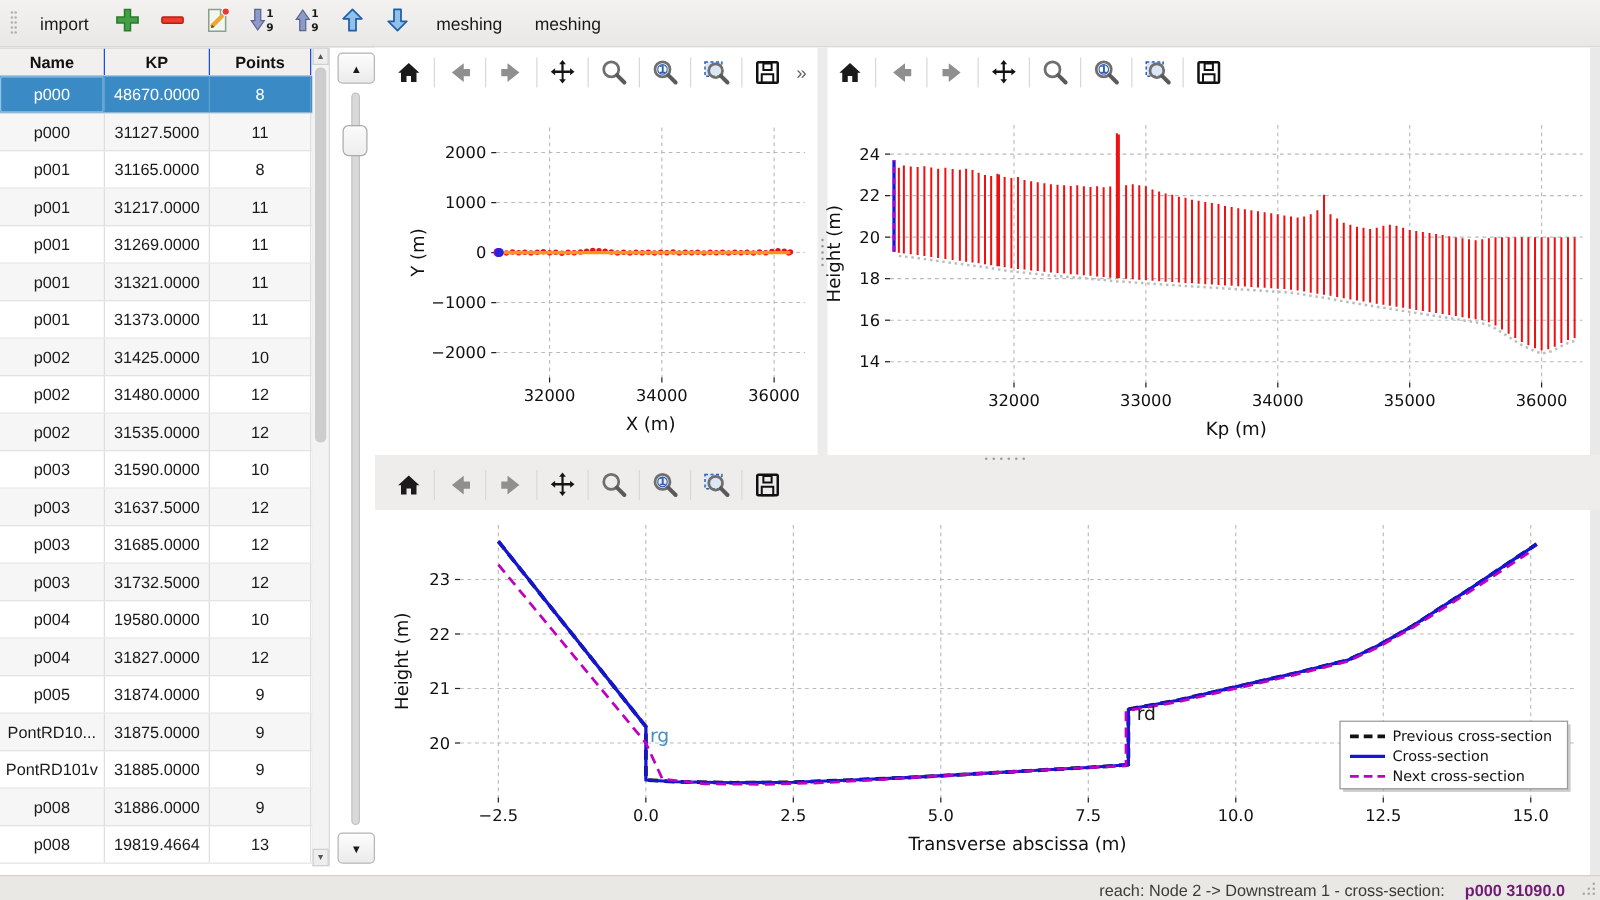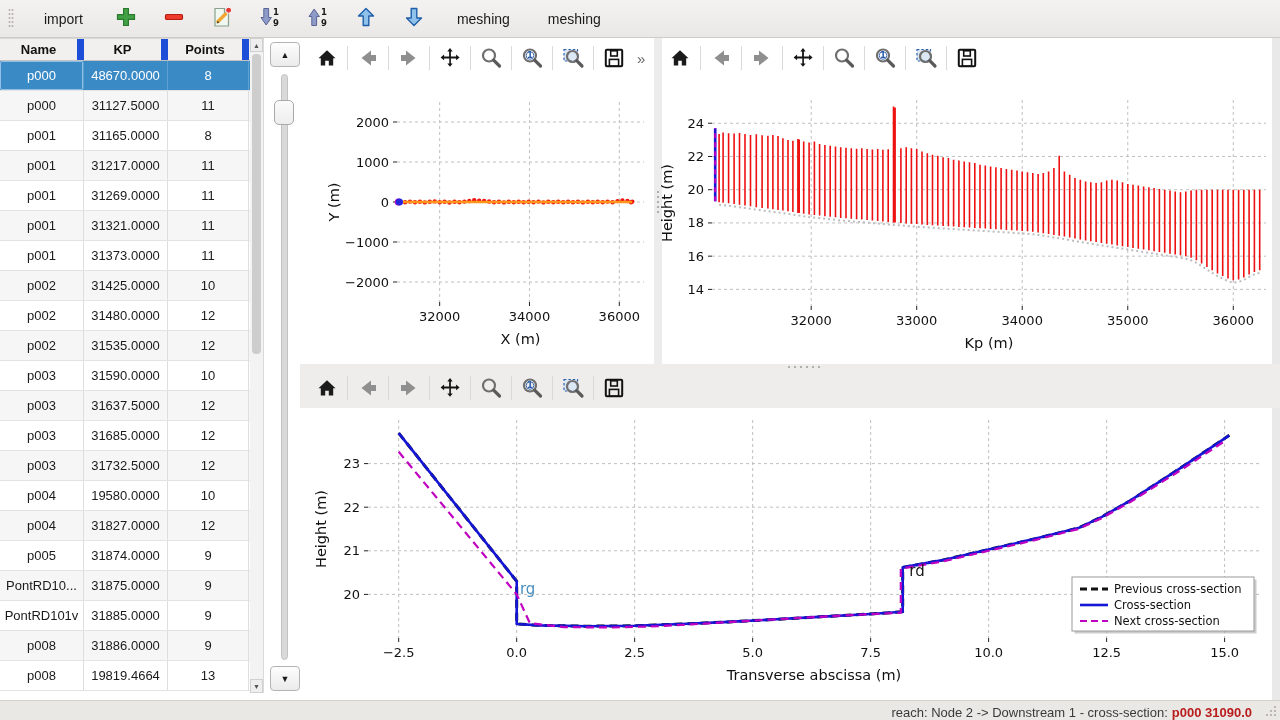--- a/index.html
+++ b/index.html
@@ -1,28 +1,28 @@
 <!DOCTYPE html>
 <html><head>
 <meta charset="utf-8">
 <style>
   html,body{margin:0;padding:0}
   body{width:1280px;height:720px;position:relative;overflow:hidden;background:#fff;
        font-family:"Liberation Sans","DejaVu Sans",sans-serif;-webkit-font-smoothing:antialiased}
   .abs{position:absolute}
   
   .apptoolbar{left:0;top:0;width:1280px;height:38px;background:linear-gradient(#f3f2f1,#e9e8e6);
-      border-bottom:1px solid #cfccc8;display:flex;align-items:center;gap:18px;box-sizing:border-box;padding-left:6px}
+      border-bottom:1px solid #cfccc8;display:flex;align-items:center;gap:6px;box-sizing:border-box;padding-left:6px}
   .tbtn{font-size:14px;color:#1a1a1a;padding:5px 10px;border-radius:3px;cursor:default}
   .iconbtn{width:30px;height:30px;display:flex;align-items:center;justify-content:center;border-radius:3px}
   .grip{width:10px;height:26px;display:flex;align-items:center;justify-content:center}
   
   .tablewrap{left:0;top:38px;width:250px;height:655px;background:#fff;border-right:1px solid #d6d6d6}
   .thead{display:flex;height:21px;background:#f1f0ee;border-bottom:1px solid #c2c2c2;border-top:1px solid #d8d8d8}
-  .th{font-size:13px;font-weight:bold;color:#111;text-align:center;line-height:21px;border-right:7px solid #1d4ed8;box-sizing:border-box}
+  .th{font-size:13px;font-weight:bold;color:#111;text-align:center;line-height:21px;border-right:1px solid #1d4ed8;box-sizing:border-box}
   .trow{display:flex;height:30px;box-sizing:border-box;border-bottom:1px solid #e3e3e3}
   .trow .cell{font-size:13px;color:#1a1a1a;text-align:center;line-height:29px;border-right:1px solid #dedede;
       box-sizing:border-box;overflow:hidden;white-space:nowrap}
   .trow.odd{background:#f6f6f6}
   .trow.sel{background:#3a8ac6}
   .trow.sel .cell{color:#fff;border-right:1px solid #5ea0d2}
   .trow.sel .cell.first{box-shadow:inset 0 0 0 1px #8fc0e4;border-radius:2px}
   .c0{width:84px}.c1{width:84px}.c2{width:81px}
   
   .tscroll{left:250px;top:38px;width:14px;height:655px;background:#f3f3f3;border-right:1px solid #dadada;box-sizing:border-box}
@@ -42,21 +42,21 @@
   .bottombar{left:300px;top:364px;width:980px;height:44px;background:#eeedec}
   .hgrip{position:absolute;left:488px;top:2px;display:flex;gap:4px}
   .hgrip i{width:2px;height:2px;border-radius:50%;background:#9a9a9a}
   .mpltb{display:flex;align-items:center;height:36px;padding-left:12px}
   .mplsep{width:1px;height:24px;background:#d9d9d9;margin:0 5px}
   .overflow{font-size:15px;color:#666;margin:0 8px}
   .rightstrip{left:1272px;top:38px;width:8px;height:662px;background:#e9e9e9}
   
   .statusbar{left:0;top:700px;width:1280px;height:20px;background:#eae8e5;border-top:1px solid #d4d1cd;
       display:flex;align-items:flex-end;justify-content:flex-end;box-sizing:border-box;padding-right:28px;font-size:13px;color:#3a3a3a}
-  .statusbar b{color:#b91c1c;margin-left:4px}
+  .statusbar b{color:#701a75;margin-left:16px}
   .cornergrip{position:absolute;right:3px;bottom:3px;width:12px;height:12px}
 </style>
 </head>
 <body>
 
 <div class="abs apptoolbar">
   <span class="grip">
     <svg width="6" height="22" viewBox="0 0 6 22">
         <g fill="#b3b0ac">
           <circle cx="1.5" cy="2" r="1"></circle>

